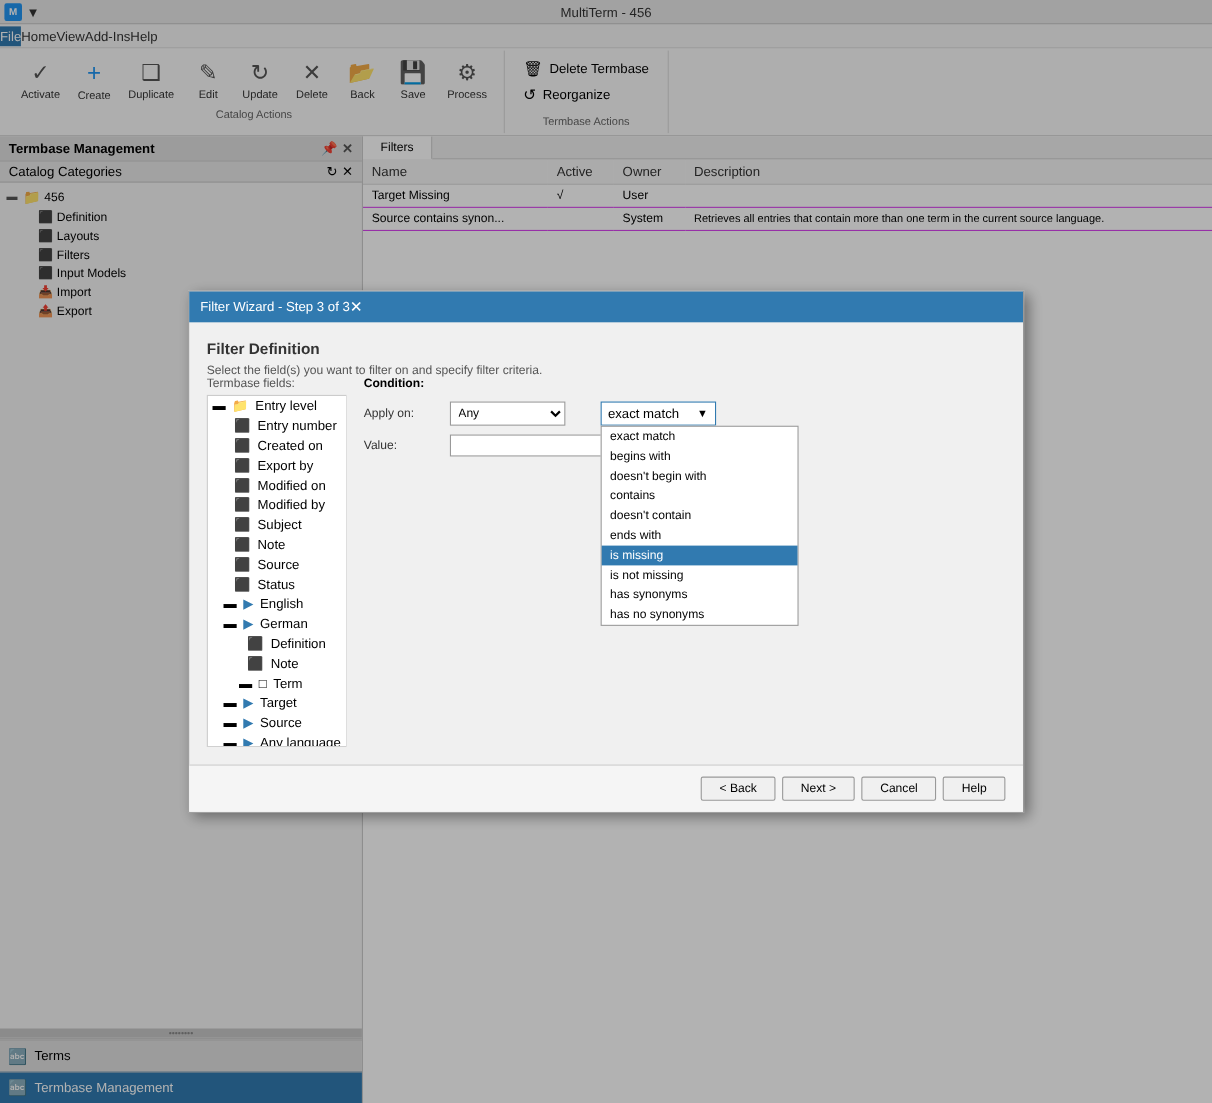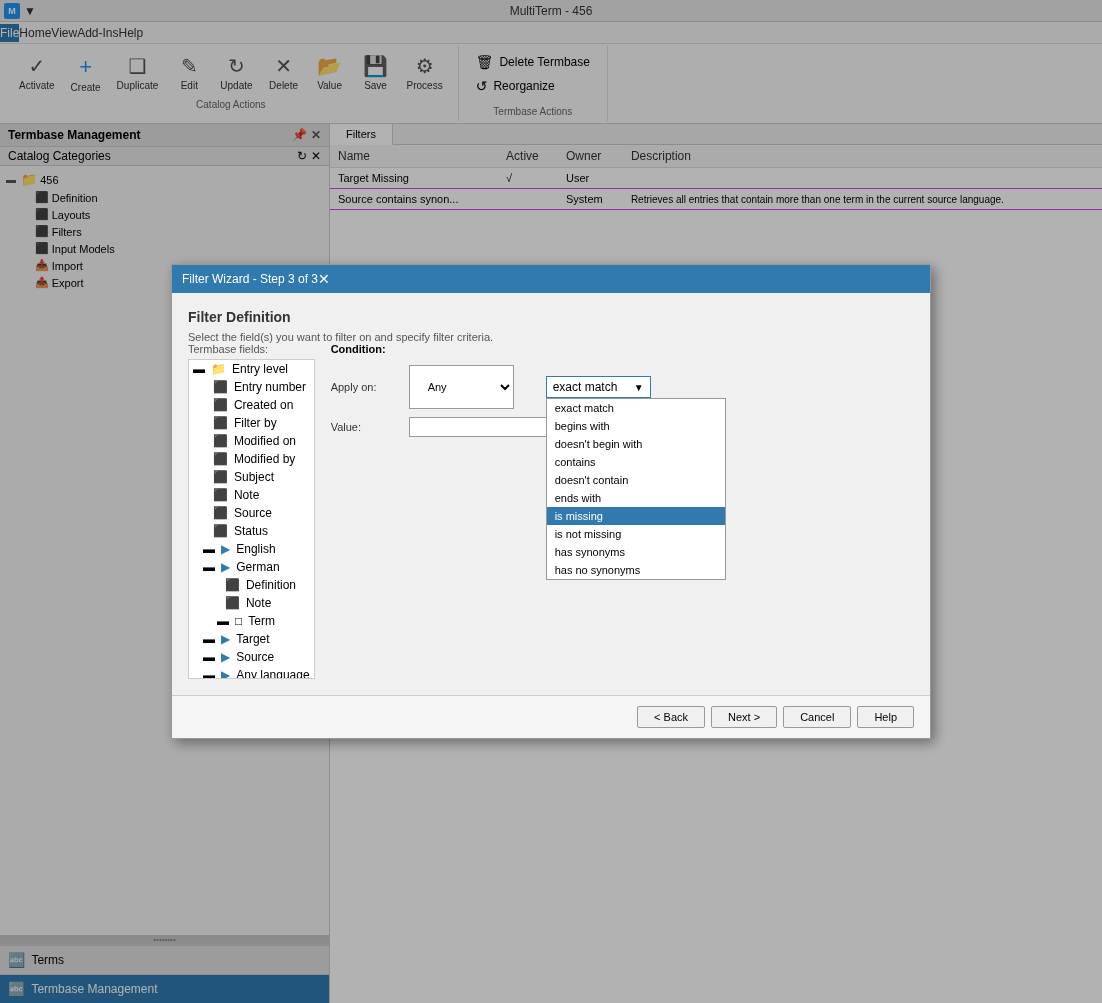--- a/index.html
+++ b/index.html
@@ -71,21 +71,21 @@
 
     .two-col { display: flex; gap: 16px; }
     .fields-panel { flex: 1; border: 1px solid #ccc; background: #fff; height: 320px; overflow-y: auto; }
     .fields-panel-label { font-size: 11px; color: #555; margin-bottom: 4px; }
     .condition-panel { width: 320px; }
 
     .field-tree-item { display: flex; align-items: center; gap: 3px; padding: 2px 4px; cursor: pointer; font-size: 11px; }
 
     .condition-row { display: flex; align-items: center; gap: 8px; margin-bottom: 8px; }
     .condition-label { width: 70px; font-size: 11px; color: #333; }
-    .condition-select { flex: 1; padding: 14px; border: 1px solid #999; background: #fff; font-size: 11px; }
+    .condition-select { flex: 1; padding: 3px; border: 1px solid #999; background: #fff; font-size: 11px; }
     .condition-input { flex: 1; padding: 3px; border: 1px solid #999; background: #fff; font-size: 11px; }
 
     
     .dropdown-wrapper { position: relative; flex: 1; }
     .dropdown-selected { display: flex; align-items: center; justify-content: space-between; padding: 3px 6px; border: 1px solid #999; background: #fff; cursor: pointer; font-size: 11px; }
     .dropdown-selected.open { border-color: #317ab0; }
     .dropdown-arrow { font-size: 10px; }
     .dropdown-list { position: absolute; top: 100%; left: 0; right: 0; background: #fff; border: 1px solid #999; z-index: 200; }
     .dropdown-list-item { padding: 3px 8px; font-size: 11px; cursor: pointer; }
     .dropdown-list-item.highlighted { background: #317ab0; color: white; }
@@ -139,21 +139,21 @@
       <div class="ribbon-btn">
         <span class="icon">↻</span>
         <span class="label">Update</span>
       </div>
       <div class="ribbon-btn">
         <span class="icon">✕</span>
         <span class="label">Delete</span>
       </div>
       <div class="ribbon-btn">
         <span class="icon">📂</span>
-        <span class="label">Value</span>
+        <span class="label">Back</span>
       </div>
       <div class="ribbon-btn">
         <span class="icon">💾</span>
         <span class="label">Save</span>
       </div>
       <div class="ribbon-btn">
         <span class="icon">⚙</span>
         <span class="label">Process</span>
       </div>
     </div>
@@ -301,21 +301,21 @@
             <div class="field-tree-item" style="padding-left:24px;">
               <span style="color:#888; margin-right:3px;">⬛</span>
               <span>Entry number</span>
             </div>
             <div class="field-tree-item" style="padding-left:24px;">
               <span style="color:#888; margin-right:3px;">⬛</span>
               <span>Created on</span>
             </div>
             <div class="field-tree-item" style="padding-left:24px;">
               <span style="color:#888; margin-right:3px;">⬛</span>
-              <span>Filter by</span>
+              <span>Export by</span>
             </div>
             <div class="field-tree-item" style="padding-left:24px;">
               <span style="color:#888; margin-right:3px;">⬛</span>
               <span>Modified on</span>
             </div>
             <div class="field-tree-item" style="padding-left:24px;">
               <span style="color:#888; margin-right:3px;">⬛</span>
               <span>Modified by</span>
             </div>
             <div class="field-tree-item" style="padding-left:24px;">

